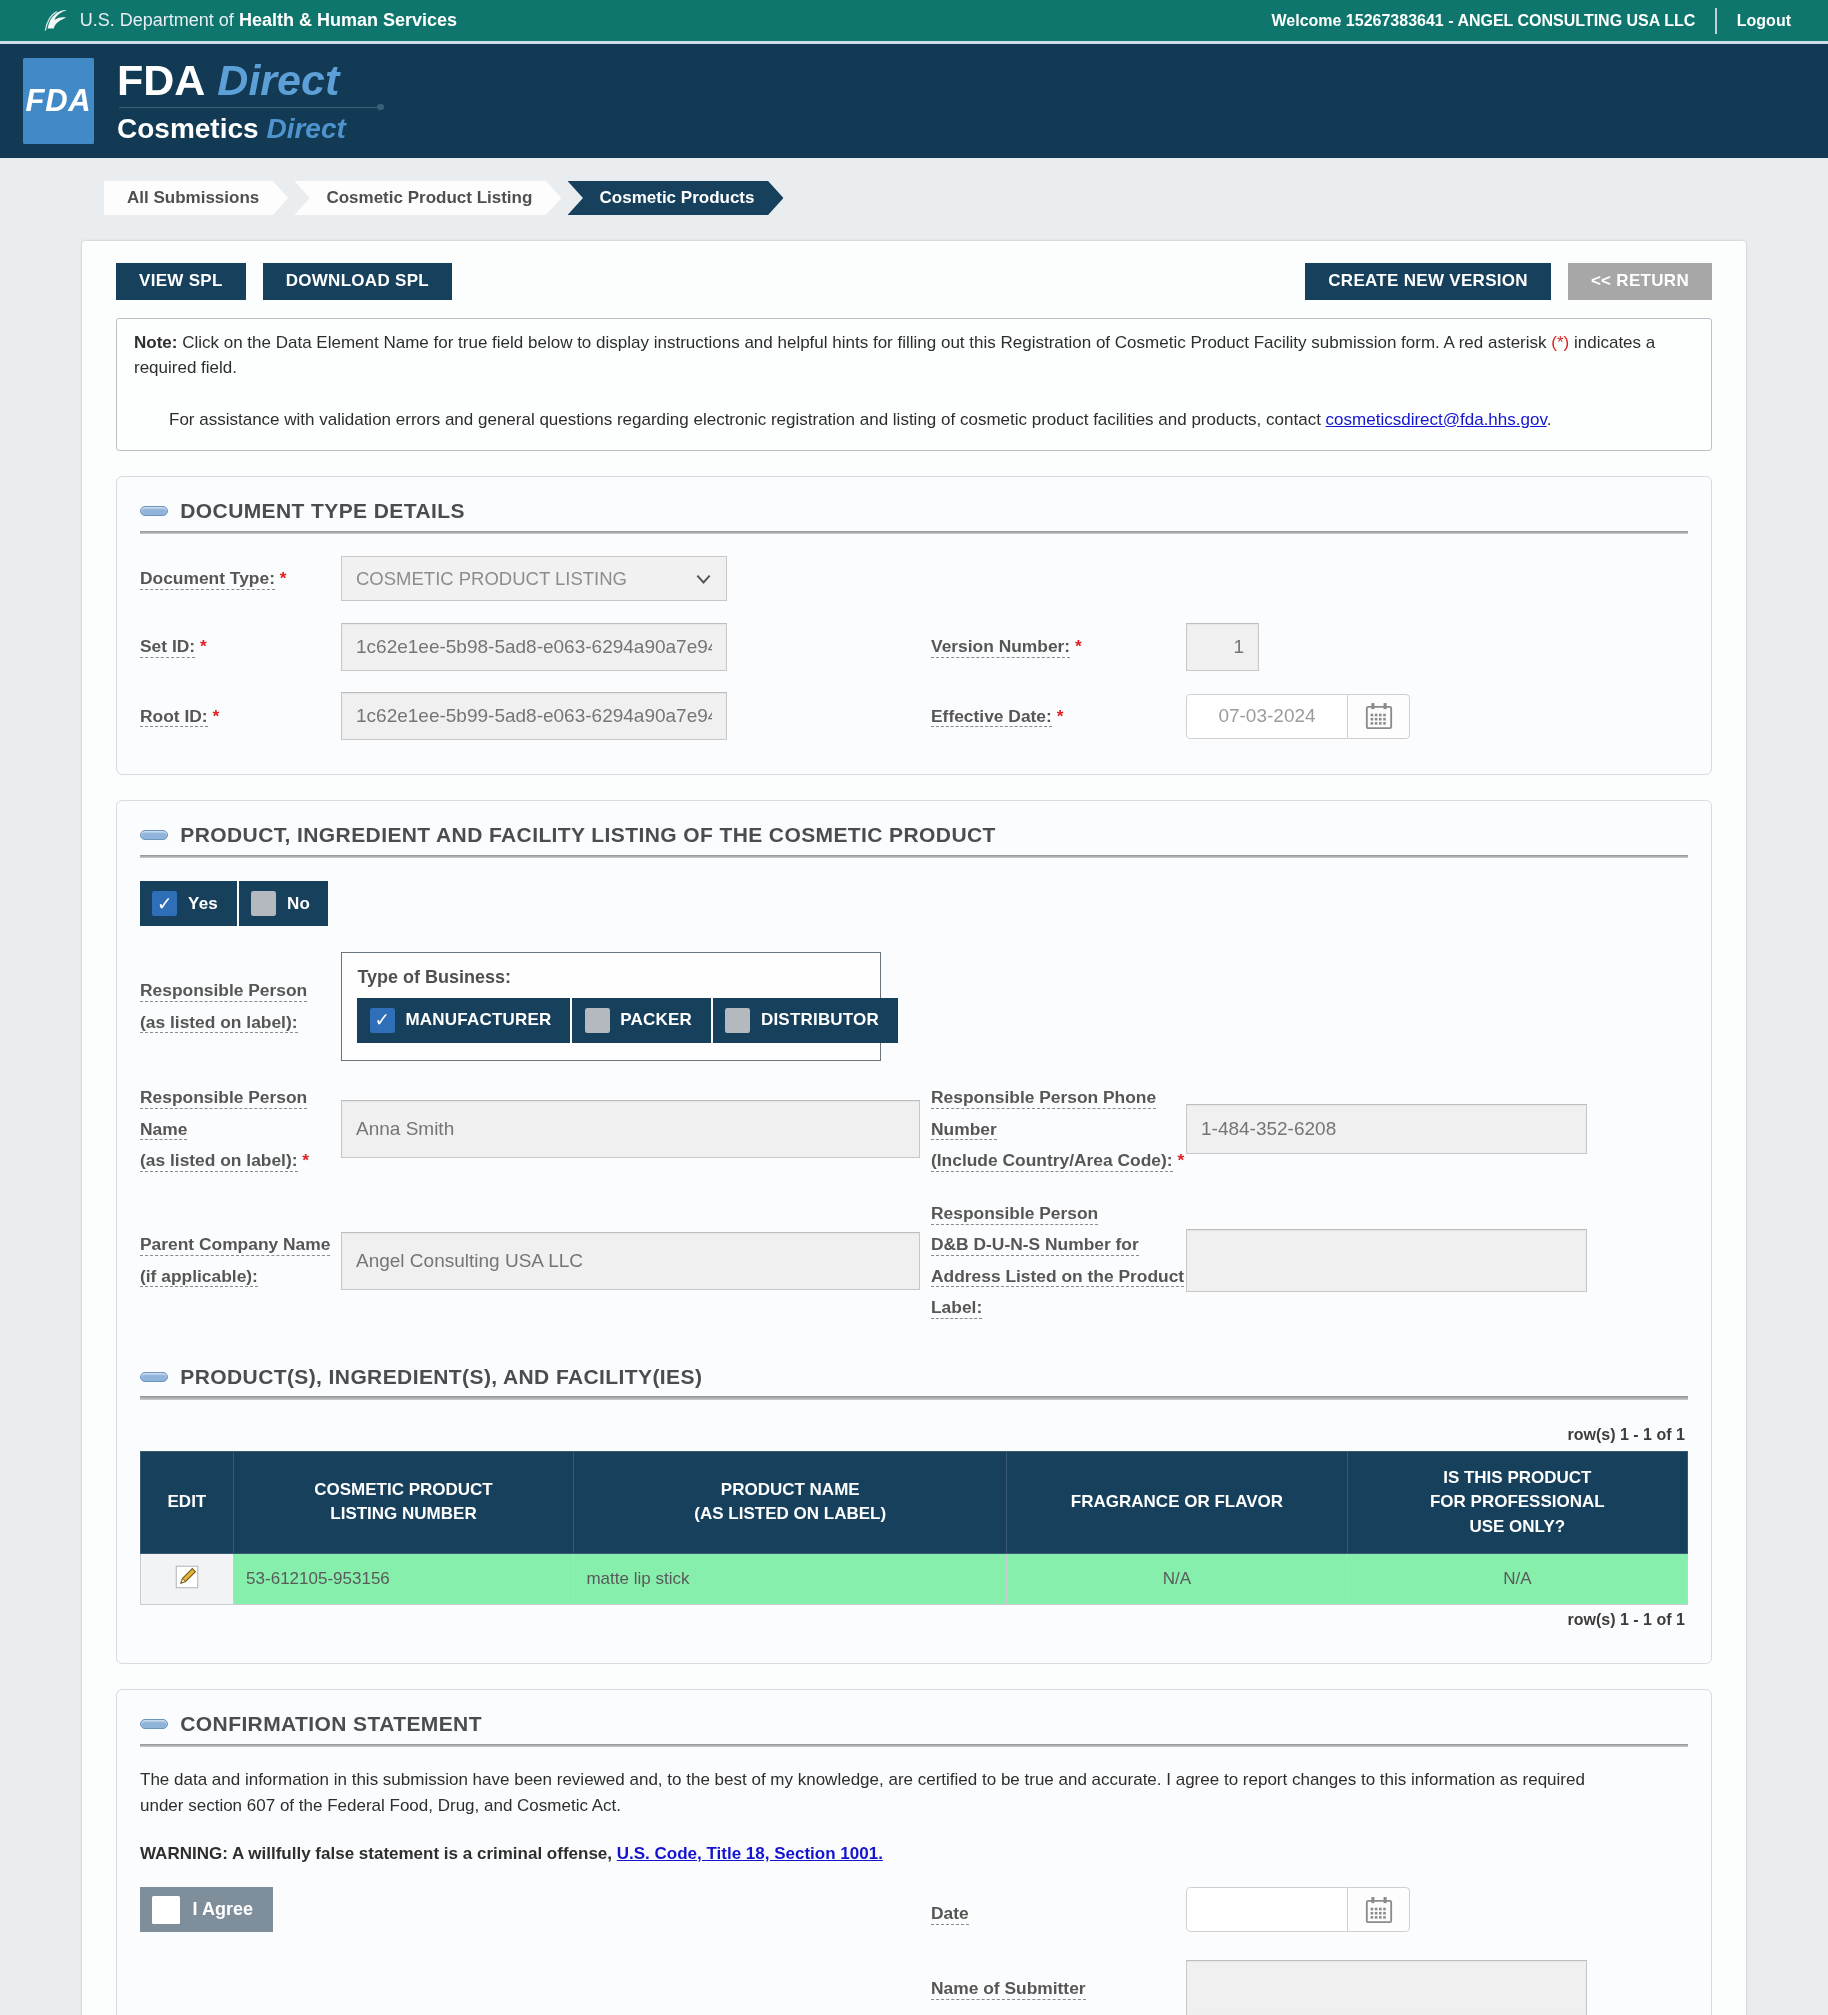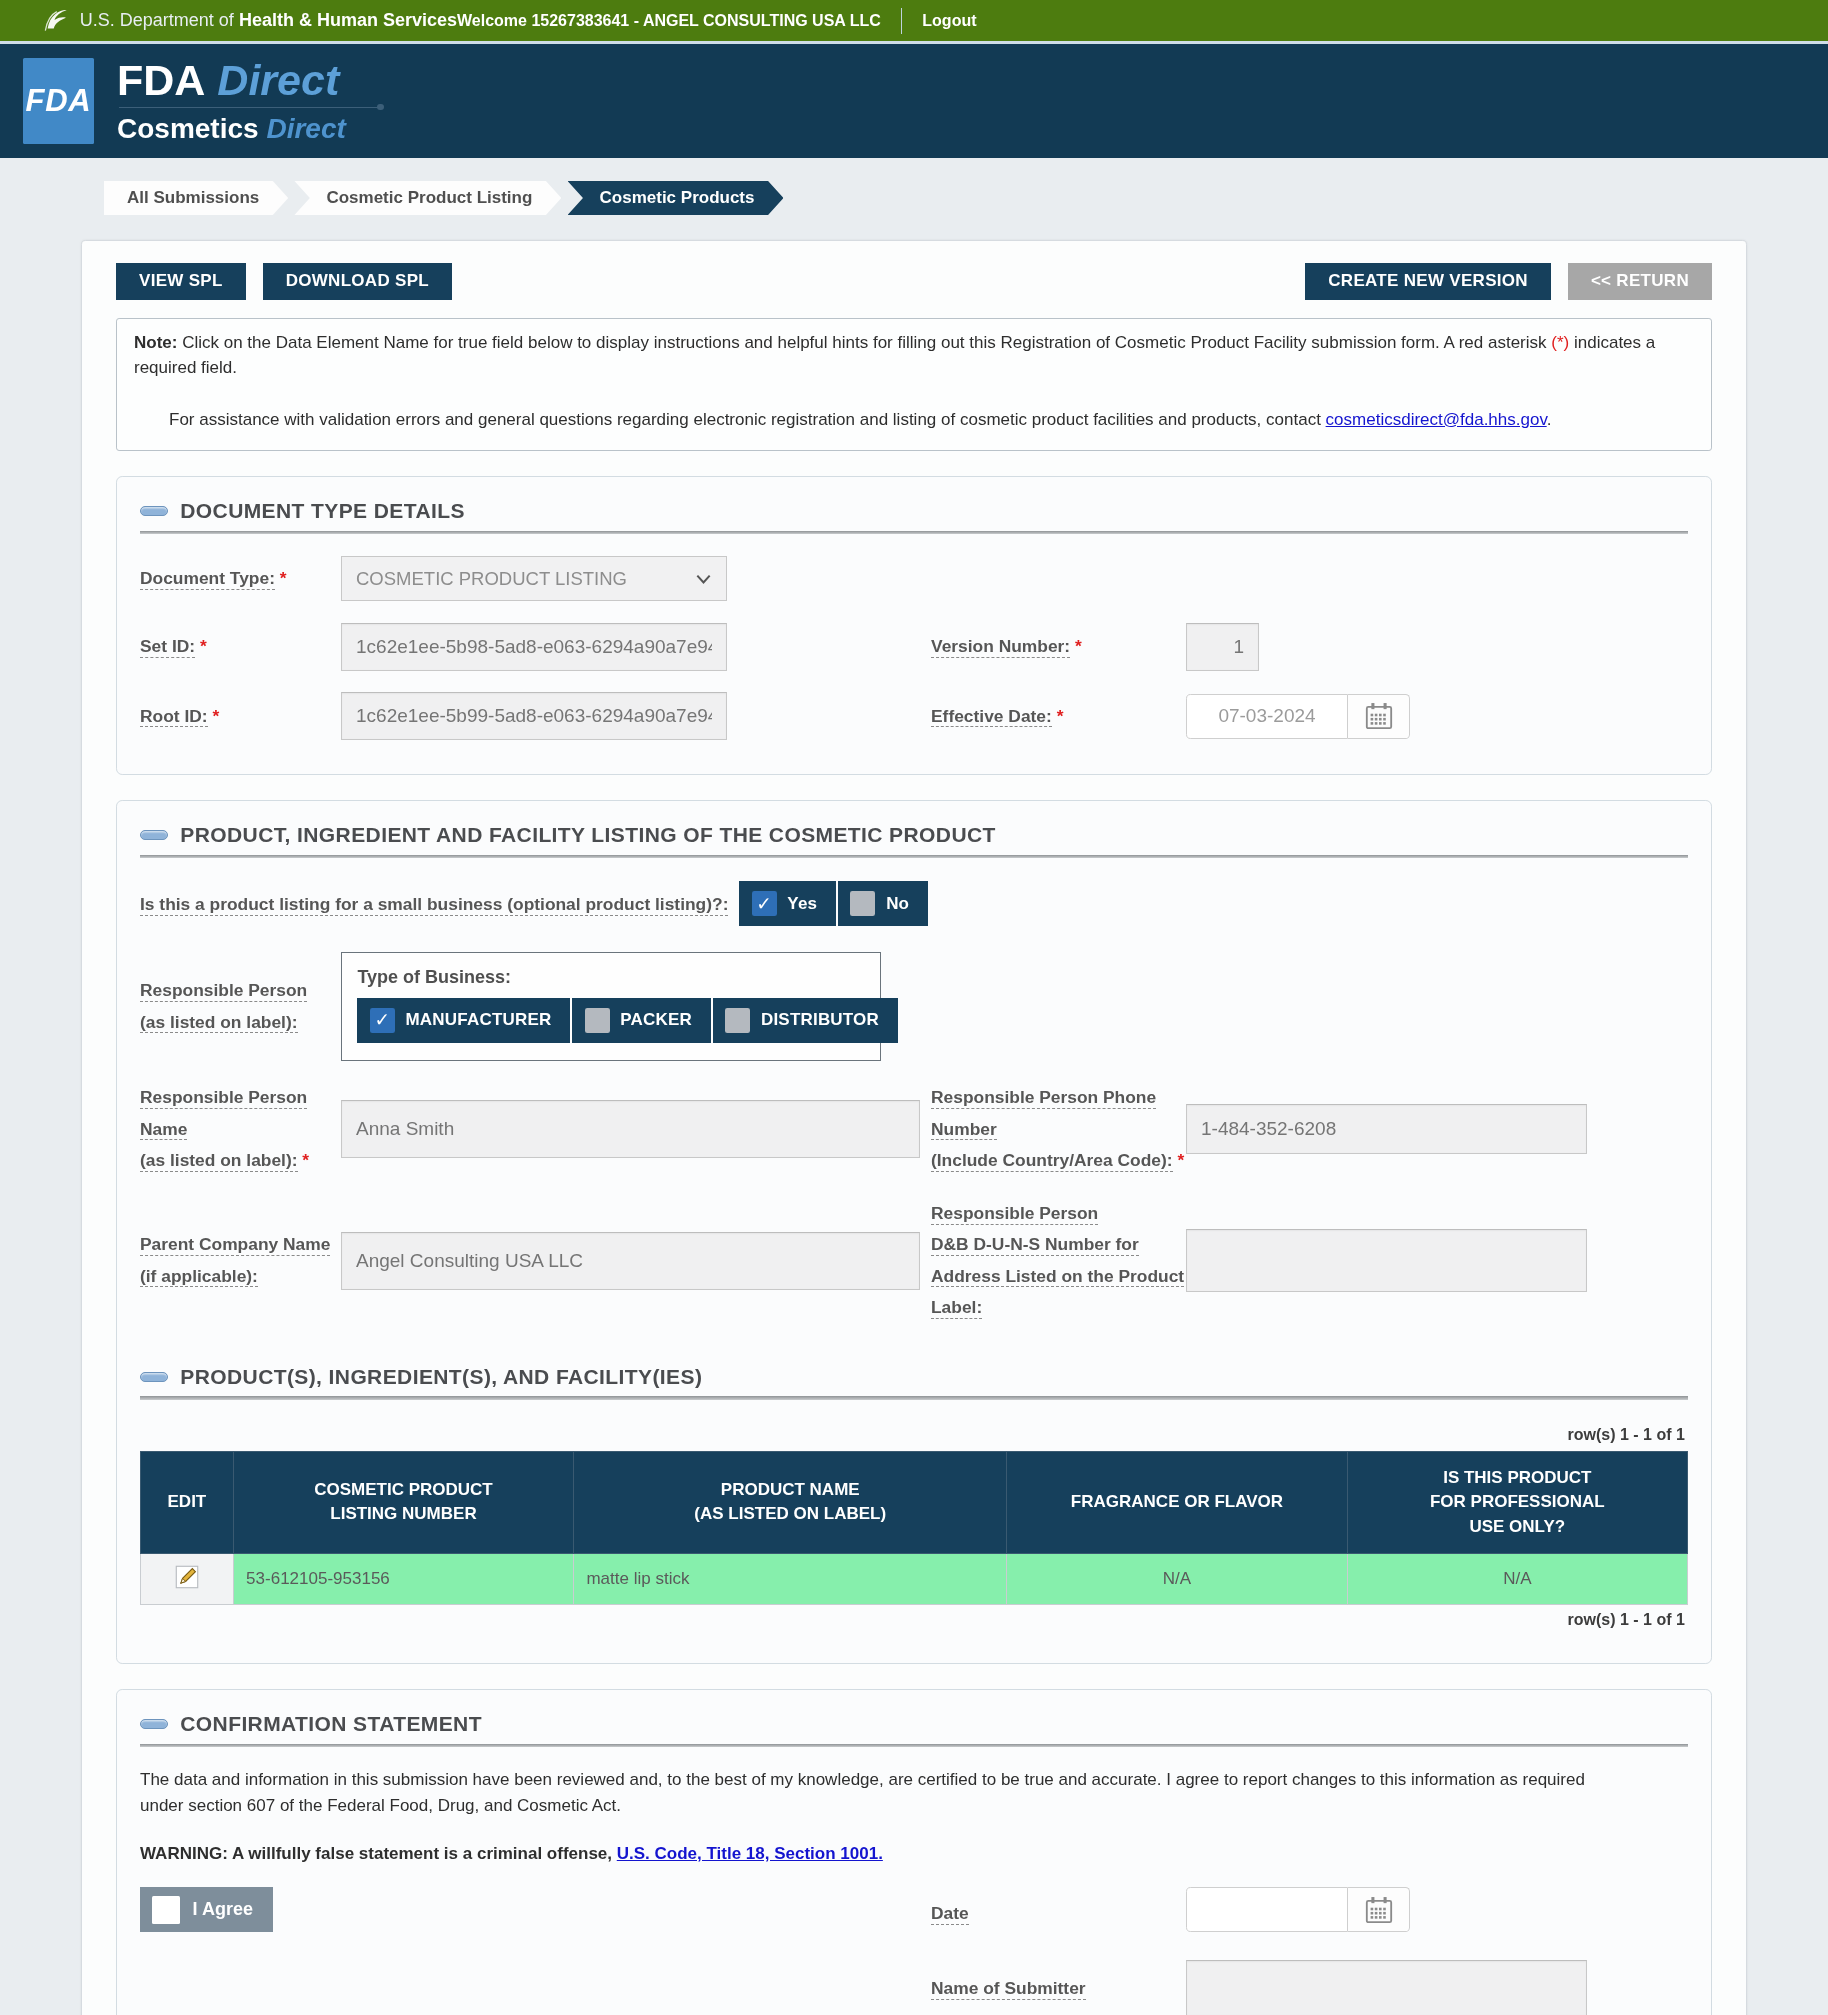--- a/index.html
+++ b/index.html
@@ -5,22 +5,22 @@
   * { margin:0; padding:0; box-sizing:border-box; }
   html,body { width:1828px; }
   body {
     font-family:"Liberation Sans","DejaVu Sans",sans-serif;
     background:#e9edf0;
     color:#333;
     font-size:17px;
   }
   
   .topbar {
-    height:44px; background:#4d7c0f; display:flex; align-items:center;
-    justify-content:flex-start; padding:0 37px 0 40px;
+    height:44px; background:#0f766e; display:flex; align-items:center;
+    justify-content:space-between; padding:0 37px 0 40px;
     border-bottom:3.1px solid #cfdde8;
   }
   .topbar-left { display:flex; align-items:center; gap:10.8px; color:#e8eef3; font-size:18px; }
   .topbar-left b { color:#ffffff; }
   .topbar-right { display:flex; align-items:center; gap:20px; color:#fff; font-size:16px; font-weight:bold; }
   .topbar-divider { width:1.5px; height:26px; background:#bfd2de; }
   
   .navbar { height:114px; background:#123a54; display:flex; align-items:center; padding:0 23px; }
   .fda-box {
     width:71px; height:86px; background:#4189c7; color:#fff; display:flex;
@@ -286,23 +286,20 @@
   </div>
 
   <div class="section">
     <div class="sec-title-row">
       <span class="dash-icon"></span>
       <span class="sec-title">PRODUCT, INGREDIENT AND FACILITY LISTING OF THE COSMETIC PRODUCT</span>
     </div>
     <div class="sec-rule"></div>
 
     <div class="question-row">
-      <div class="flabel" style="line-height:1.5;">
-        <span class="lbl-line">Is this a product listing for a small business (optional product listing)?:</span>
-      </div>
       <div class="chip-group">
         <div class="chip">
           <span class="cbox checked">
               <span>✓</span>
             </span>
           <span class="clabel">Yes</span>
         </div>
         <div class="chip">
           <span class="cbox"></span>
           <span class="clabel">No</span>

